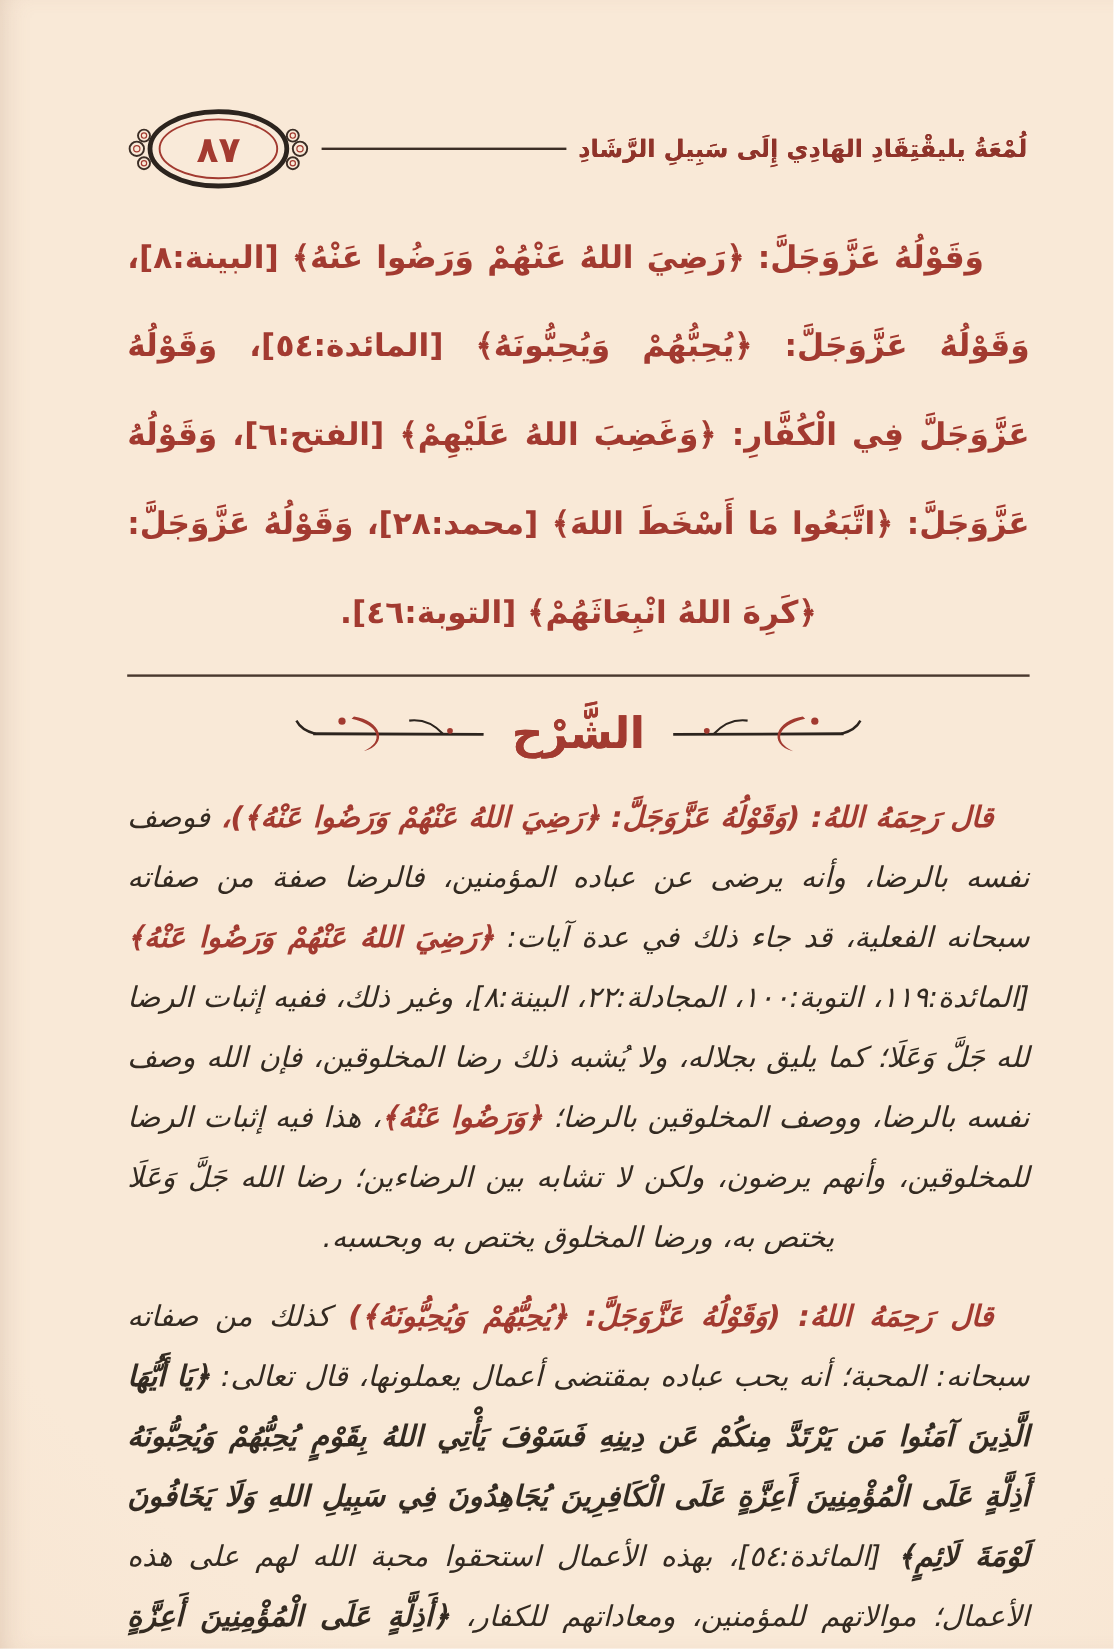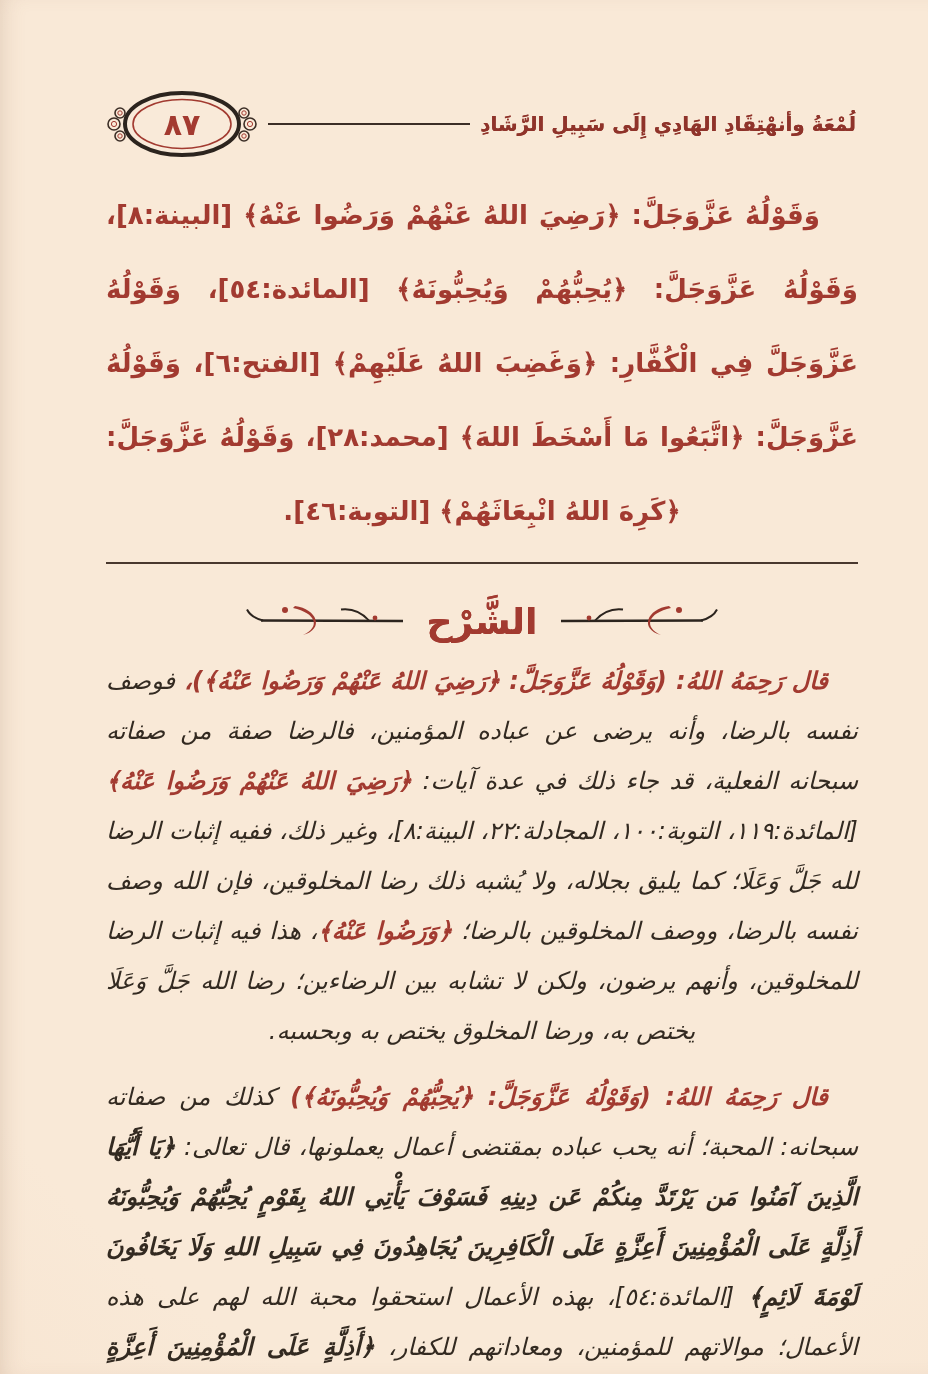--- a/index.html
+++ b/index.html
@@ -43,21 +43,21 @@
     text-indent:38px;
   }
 
   .separator{
     border:none;border-top:2.5px solid #49382e;
     margin:14px 0 0;
   }
 
   
   .section-heading{
-    display:flex;align-items:flex-end;justify-content:center;
+    display:flex;align-items:center;justify-content:center;
     gap:10px;margin:16px 0 6px;height:62px;
   }
   .section-title{
     font-size:36px;font-weight:bold;color:#a23a30;
     text-shadow:0 0 .5px #a23a30;
     padding:0 4px;
   }
   .flourish{width:168px;height:44px;flex:0 0 auto;}
   .flourish.left{transform:scaleX(-1);}
 
@@ -76,21 +76,21 @@
   .seg-ink{color:#332a21;}
   .seg-quran{font-weight:bold;letter-spacing:.3px;}
 </style>
 </head>
 <body>
 
 <div class="page">
   <div class="content">
 
     <header class="page-header">
-      <div class="book-title">لُمْعَةُ وأنهْتِقَادِ الهَادِي إِلَى سَبِيلِ الرَّشَادِ</div>
+      <div class="book-title">لُمْعَةُ يليقْتِقَادِ الهَادِي إِلَى سَبِيلِ الرَّشَادِ</div>
       <div class="header-rule"></div>
       <div class="medallion">
         <svg viewBox="0 0 152 76" width="152" height="76">
 
           <g fill="none" stroke="#3c2e26" stroke-width="1.6">
             <circle cx="14" cy="27" r="5"></circle>
               <circle cx="8" cy="38" r="6"></circle>
               <circle cx="14" cy="50" r="5"></circle>
             <circle cx="138" cy="27" r="5"></circle>
               <circle cx="144" cy="38" r="6"></circle>

